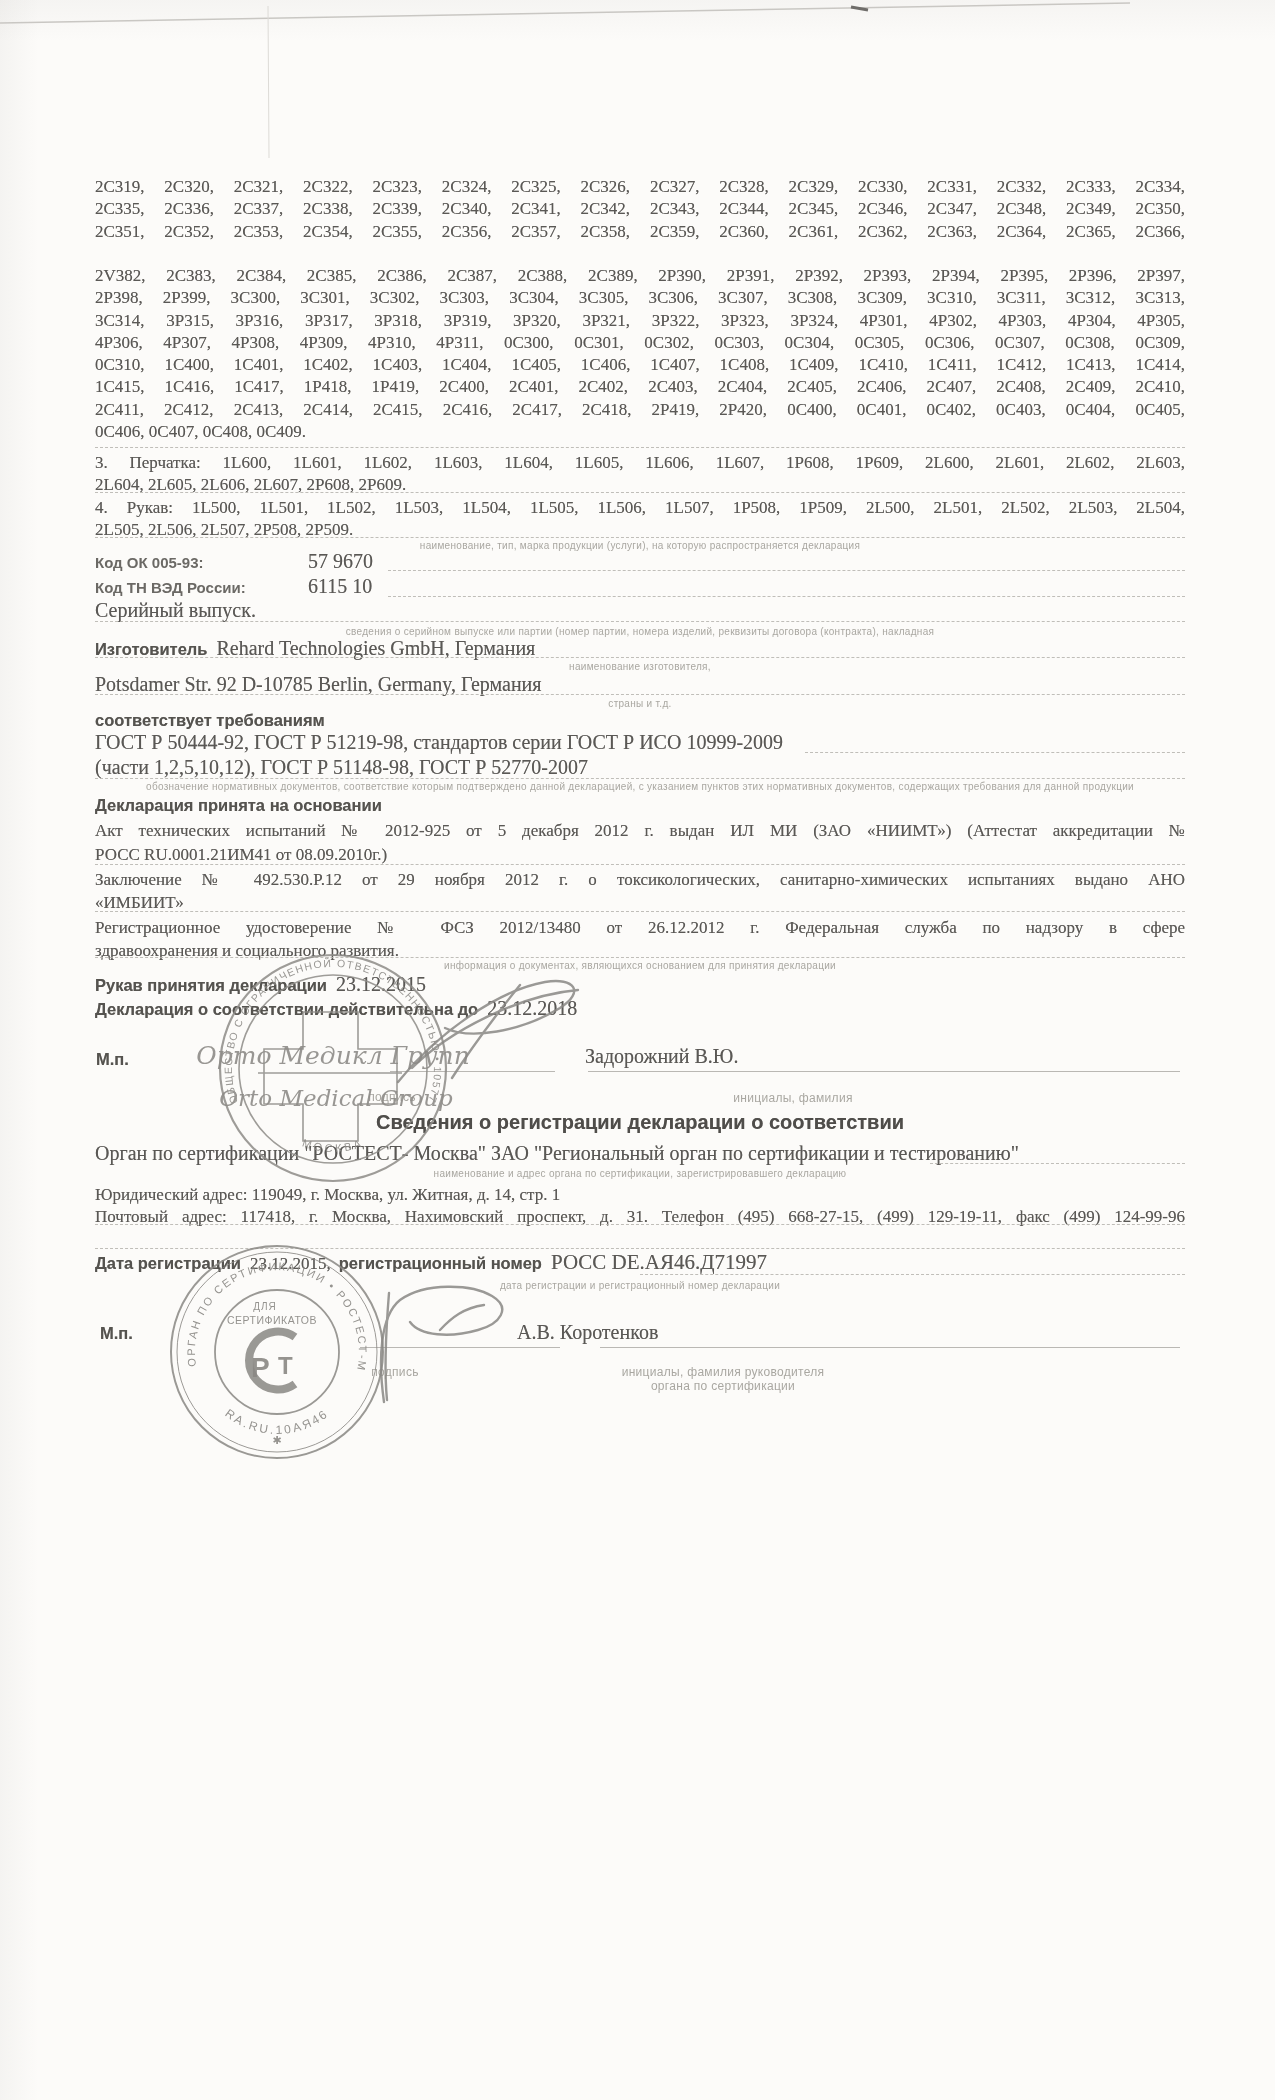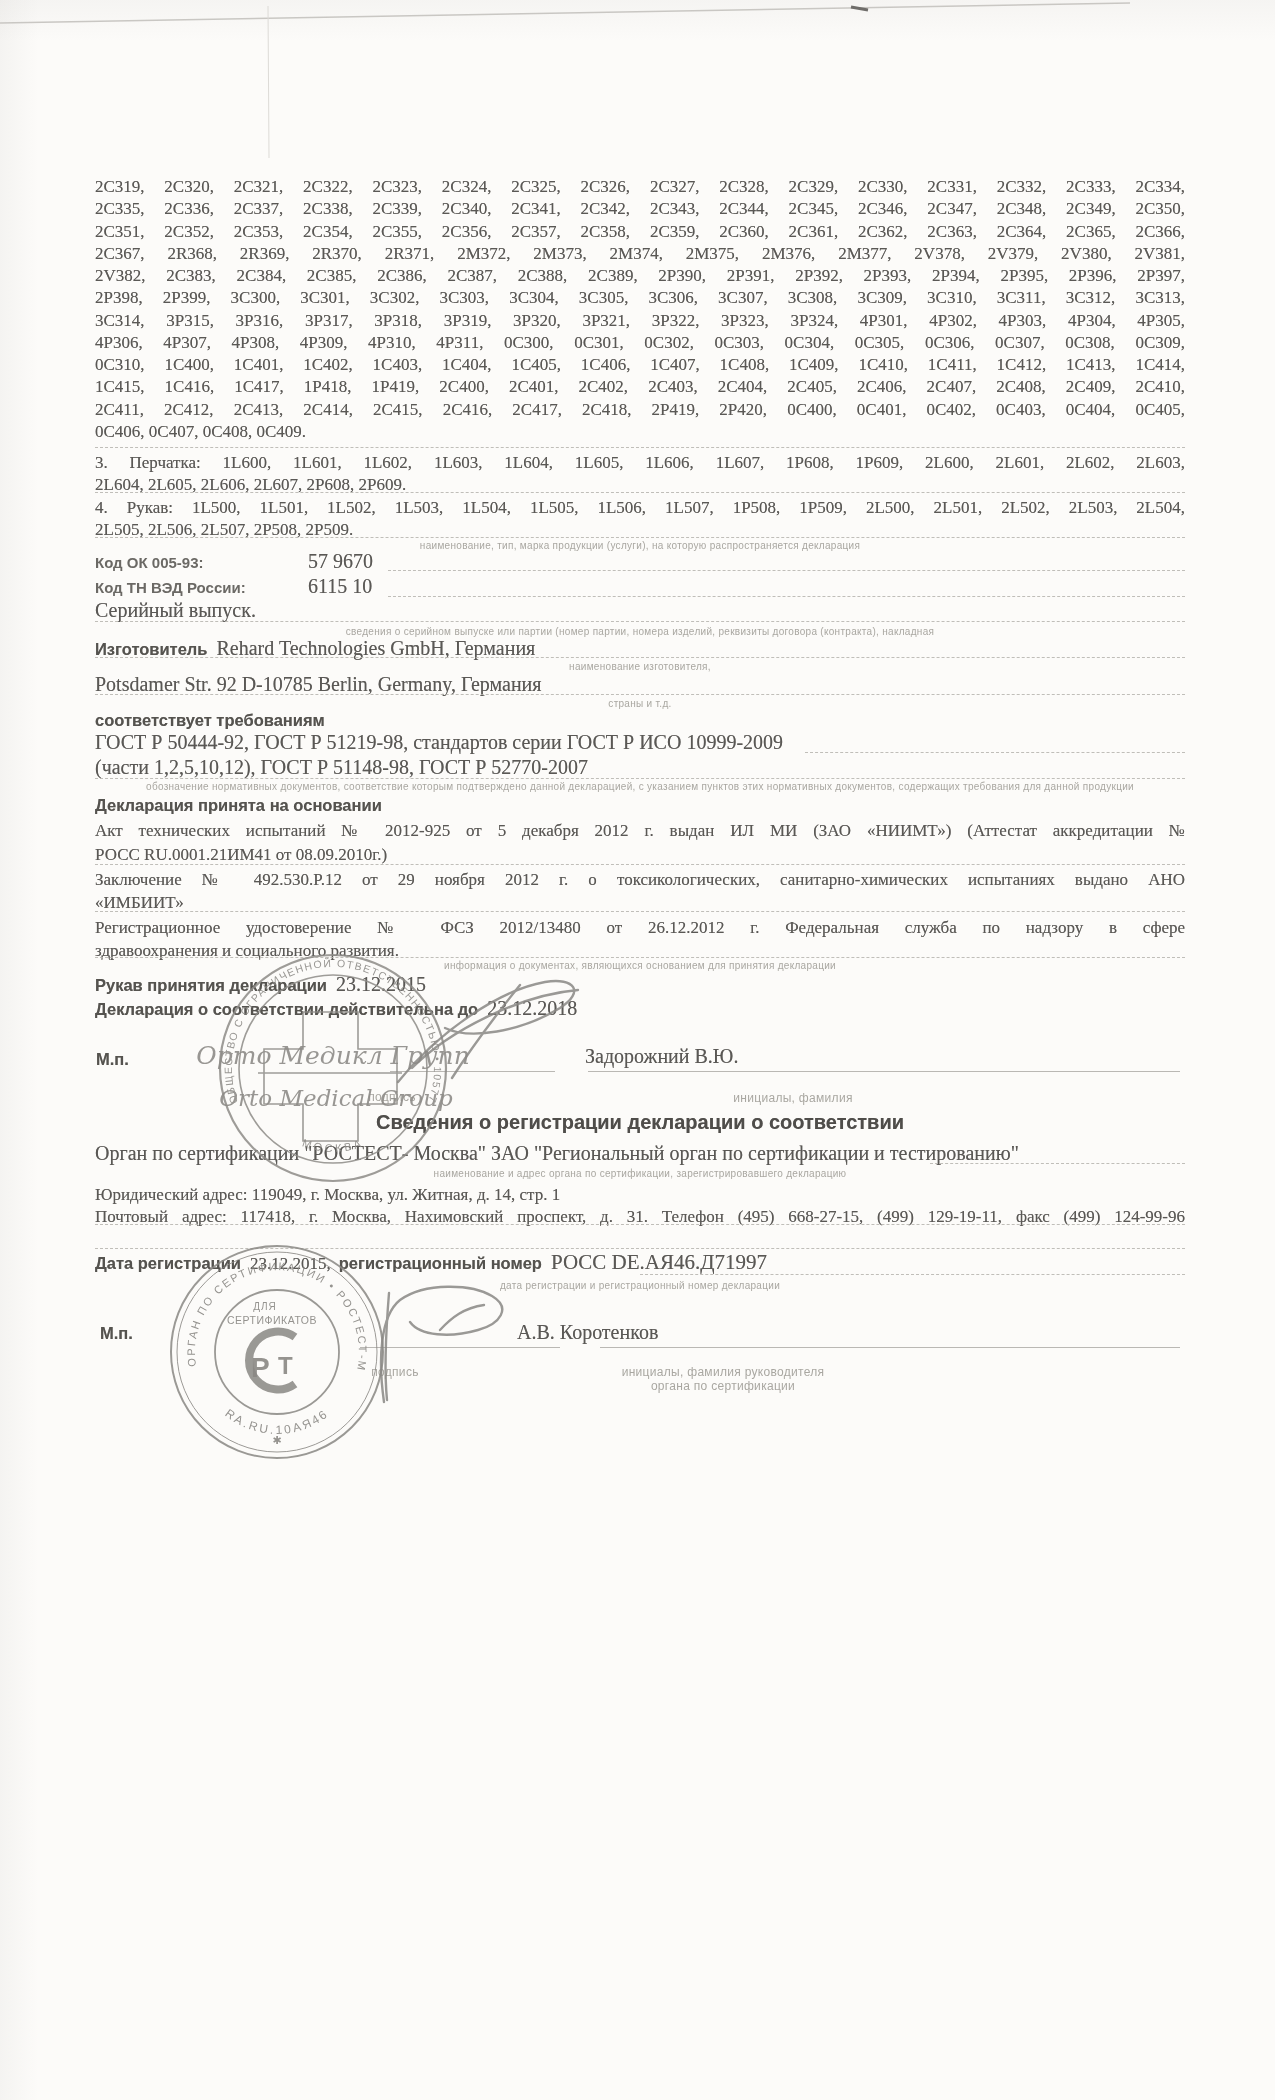--- a/index.html
+++ b/index.html
@@ -40,21 +40,20 @@
 
   <svg class="abs" style="left:0;top:0;" width="1275" height="200">
     <line x1="0" y1="23" x2="1130" y2="3" stroke="#c9c7c3" stroke-width="1.4"></line>
     <line x1="268" y1="6" x2="269" y2="158" stroke="#dddbd7" stroke-width="1"></line>
     <line x1="851" y1="7" x2="868" y2="10" stroke="#6f6d6a" stroke-width="3"></line>
   </svg>
 
   <div class="abs ser j" style="top:176px">2C319, 2C320, 2C321, 2C322, 2C323, 2C324, 2C325, 2C326, 2C327, 2C328, 2C329, 2C330, 2C331, 2C332, 2C333, 2C334,</div>
   <div class="abs ser j" style="top:198px">2C335, 2C336, 2C337, 2C338, 2C339, 2C340, 2C341, 2C342, 2C343, 2C344, 2C345, 2C346, 2C347, 2C348, 2C349, 2C350,</div>
   <div class="abs ser j" style="top:221px">2C351, 2C352, 2C353, 2C354, 2C355, 2C356, 2C357, 2C358, 2C359, 2C360, 2C361, 2C362, 2C363, 2C364, 2C365, 2C366,</div>
-  <div class="abs ser j" style="top:243px">2C367, 2R368, 2R369, 2R370, 2R371, 2M372, 2M373, 2M374, 2M375, 2M376, 2M377, 2V378, 2V379, 2V380, 2V381,</div>
   <div class="abs ser j" style="top:265px">2V382, 2C383, 2C384, 2C385, 2C386, 2C387, 2C388, 2C389, 2P390, 2P391, 2P392, 2P393, 2P394, 2P395, 2P396, 2P397,</div>
   <div class="abs ser j" style="top:287px">2P398, 2P399, 3C300, 3C301, 3C302, 3C303, 3C304, 3C305, 3C306, 3C307, 3C308, 3C309, 3C310, 3C311, 3C312, 3C313,</div>
   <div class="abs ser j" style="top:310px">3C314, 3P315, 3P316, 3P317, 3P318, 3P319, 3P320, 3P321, 3P322, 3P323, 3P324, 4P301, 4P302, 4P303, 4P304, 4P305,</div>
   <div class="abs ser j" style="top:332px">4P306, 4P307, 4P308, 4P309, 4P310, 4P311, 0C300, 0C301, 0C302, 0C303, 0C304, 0C305, 0C306, 0C307, 0C308, 0C309,</div>
   <div class="abs ser j" style="top:354px">0C310, 1C400, 1C401, 1C402, 1C403, 1C404, 1C405, 1C406, 1C407, 1C408, 1C409, 1C410, 1C411, 1C412, 1C413, 1C414,</div>
   <div class="abs ser j" style="top:376px">1C415, 1C416, 1C417, 1P418, 1P419, 2C400, 2C401, 2C402, 2C403, 2C404, 2C405, 2C406, 2C407, 2C408, 2C409, 2C410,</div>
   <div class="abs ser j" style="top:399px">2C411, 2C412, 2C413, 2C414, 2C415, 2C416, 2C417, 2C418, 2P419, 2P420, 0C400, 0C401, 0C402, 0C403, 0C404, 0C405,</div>
   <div class="abs ser l" style="top:421px">0C406, 0C407, 0C408, 0C409.</div>
 
   <div class="abs dash" style="left:95px;width:1090px;top:447px"></div>

